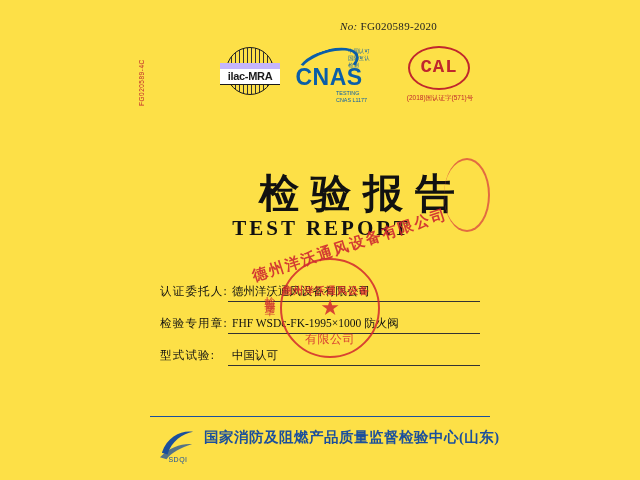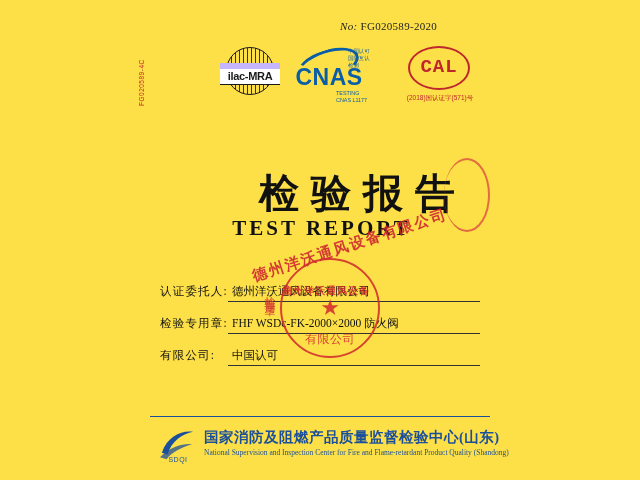--- a/index.html
+++ b/index.html
@@ -438,26 +438,26 @@
   <div class="fields">
 
     <div class="field-row">
       <span class="field-label">认证委托人:</span>
       <span class="field-value">德州洋沃通风设备有限公司</span>
       <span class="field-line"></span>
     </div>
 
     <div class="field-row">
       <span class="field-label">检验专用章:</span>
-      <span class="field-value">FHF WSDc-FK-2000×2000 防火阀</span>
+      <span class="field-value">FHF WSDc-FK-1995×1000 防火阀</span>
       <span class="field-line"></span>
     </div>
 
     <div class="field-row">
-      <span class="field-label">有限公司:</span>
+      <span class="field-label">型式试验:</span>
       <span class="field-value">中国认可</span>
       <span class="field-line"></span>
     </div>
   </div>
 
   <div class="stamp-round">
     <div class="stamp-round-top">德州洋沃通风设备</div>
     <div class="stamp-star">★</div>
     <div class="stamp-round-bottom">有限公司</div>
   </div>
@@ -468,16 +468,15 @@
   <div class="stamp-edge"></div>
 
   <div class="footer-rule"></div>
   <div class="footer">
     <svg class="sdqi-mark" viewBox="0 0 40 38">
       <path d="M4 26 C10 8, 26 2, 37 4 C26 6, 14 14, 10 28 Z" fill="#1b4f9c"></path>
       <path d="M2 31 C12 20, 26 16, 36 17 C24 21, 14 26, 9 33 Z" fill="#1b4f9c" opacity="0.75"></path>
     </svg>
     <div class="sdqi-label">SDQI</div>
     <div class="footer-cn">国家消防及阻燃产品质量监督检验中心(山东)</div>
-    <div class="footer-en">National Supervision and Inspection Center for Fire and Flame-retardant Product Quality (Shandong)</div>
   </div>
 
 </div>
 
 </body></html>

